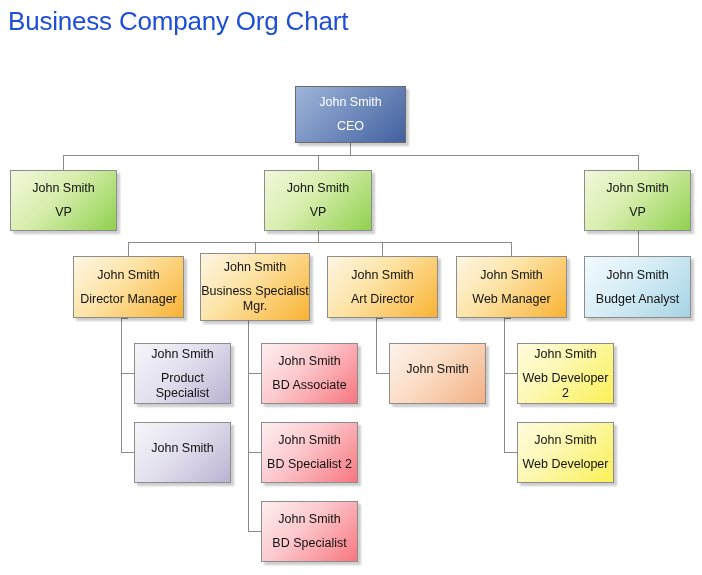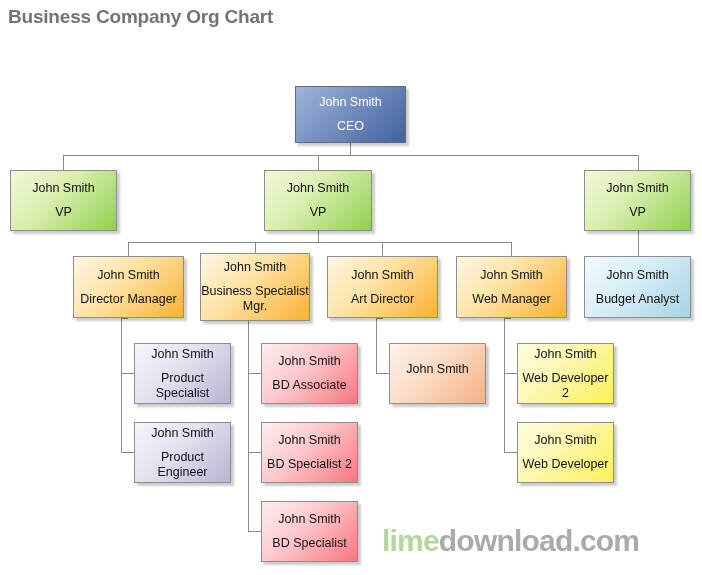--- a/index.html
+++ b/index.html
@@ -14,23 +14,23 @@
     background: #ffffff;
     overflow: hidden;
     font-family: "Liberation Sans", sans-serif;
   }
 
   
   #title {
     position: absolute;
     left: 8px;
     top: 6px;
-    font-size: 19px;
-    font-weight: bold;
-    color: #737373;
+    font-size: 26px;
+    font-weight: normal;
+    color: #1d4ed8;
     letter-spacing: -0.2px;
     white-space: nowrap;
   }
   #subtitle {
     position: absolute;
     left: 9px;
     top: 36px;
     width: 470px;
     font-size: 13.5px;
     line-height: 15.5px;
@@ -206,21 +206,20 @@
     <span class="ttl">Budget Analyst</span>
   </div>
 
   <div class="node c-purple" style="left:134px; top:343px; width:97px; height:61px;">
     <span class="nm">John Smith</span>
     <span class="ttl">Product Specialist</span>
   </div>
 
   <div class="node c-purple" style="left:134px; top:422px; width:97px; height:61px;">
     <span class="nm">John Smith</span>
-    <span class="ttl">Product Engineer</span>
   </div>
 
   <div class="node c-pink" style="left:261px; top:343px; width:97px; height:61px;">
     <span class="nm">John Smith</span>
     <span class="ttl">BD Associate</span>
   </div>
 
   <div class="node c-pink" style="left:261px; top:422px; width:97px; height:61px;">
     <span class="nm">John Smith</span>
     <span class="ttl">BD Specialist 2</span>
@@ -238,17 +237,14 @@
   <div class="node c-yellow" style="left:517px; top:343px; width:97px; height:61px;">
     <span class="nm">John Smith</span>
     <span class="ttl">Web Developer 2</span>
   </div>
 
   <div class="node c-yellow" style="left:517px; top:422px; width:97px; height:61px;">
     <span class="nm">John Smith</span>
     <span class="ttl">Web Developer</span>
   </div>
 
-  <div id="watermark">
-    <span class="lime">lime</span><span class="dl">download.com</span>
-  </div>
 
 </div>
 
 </body></html>

